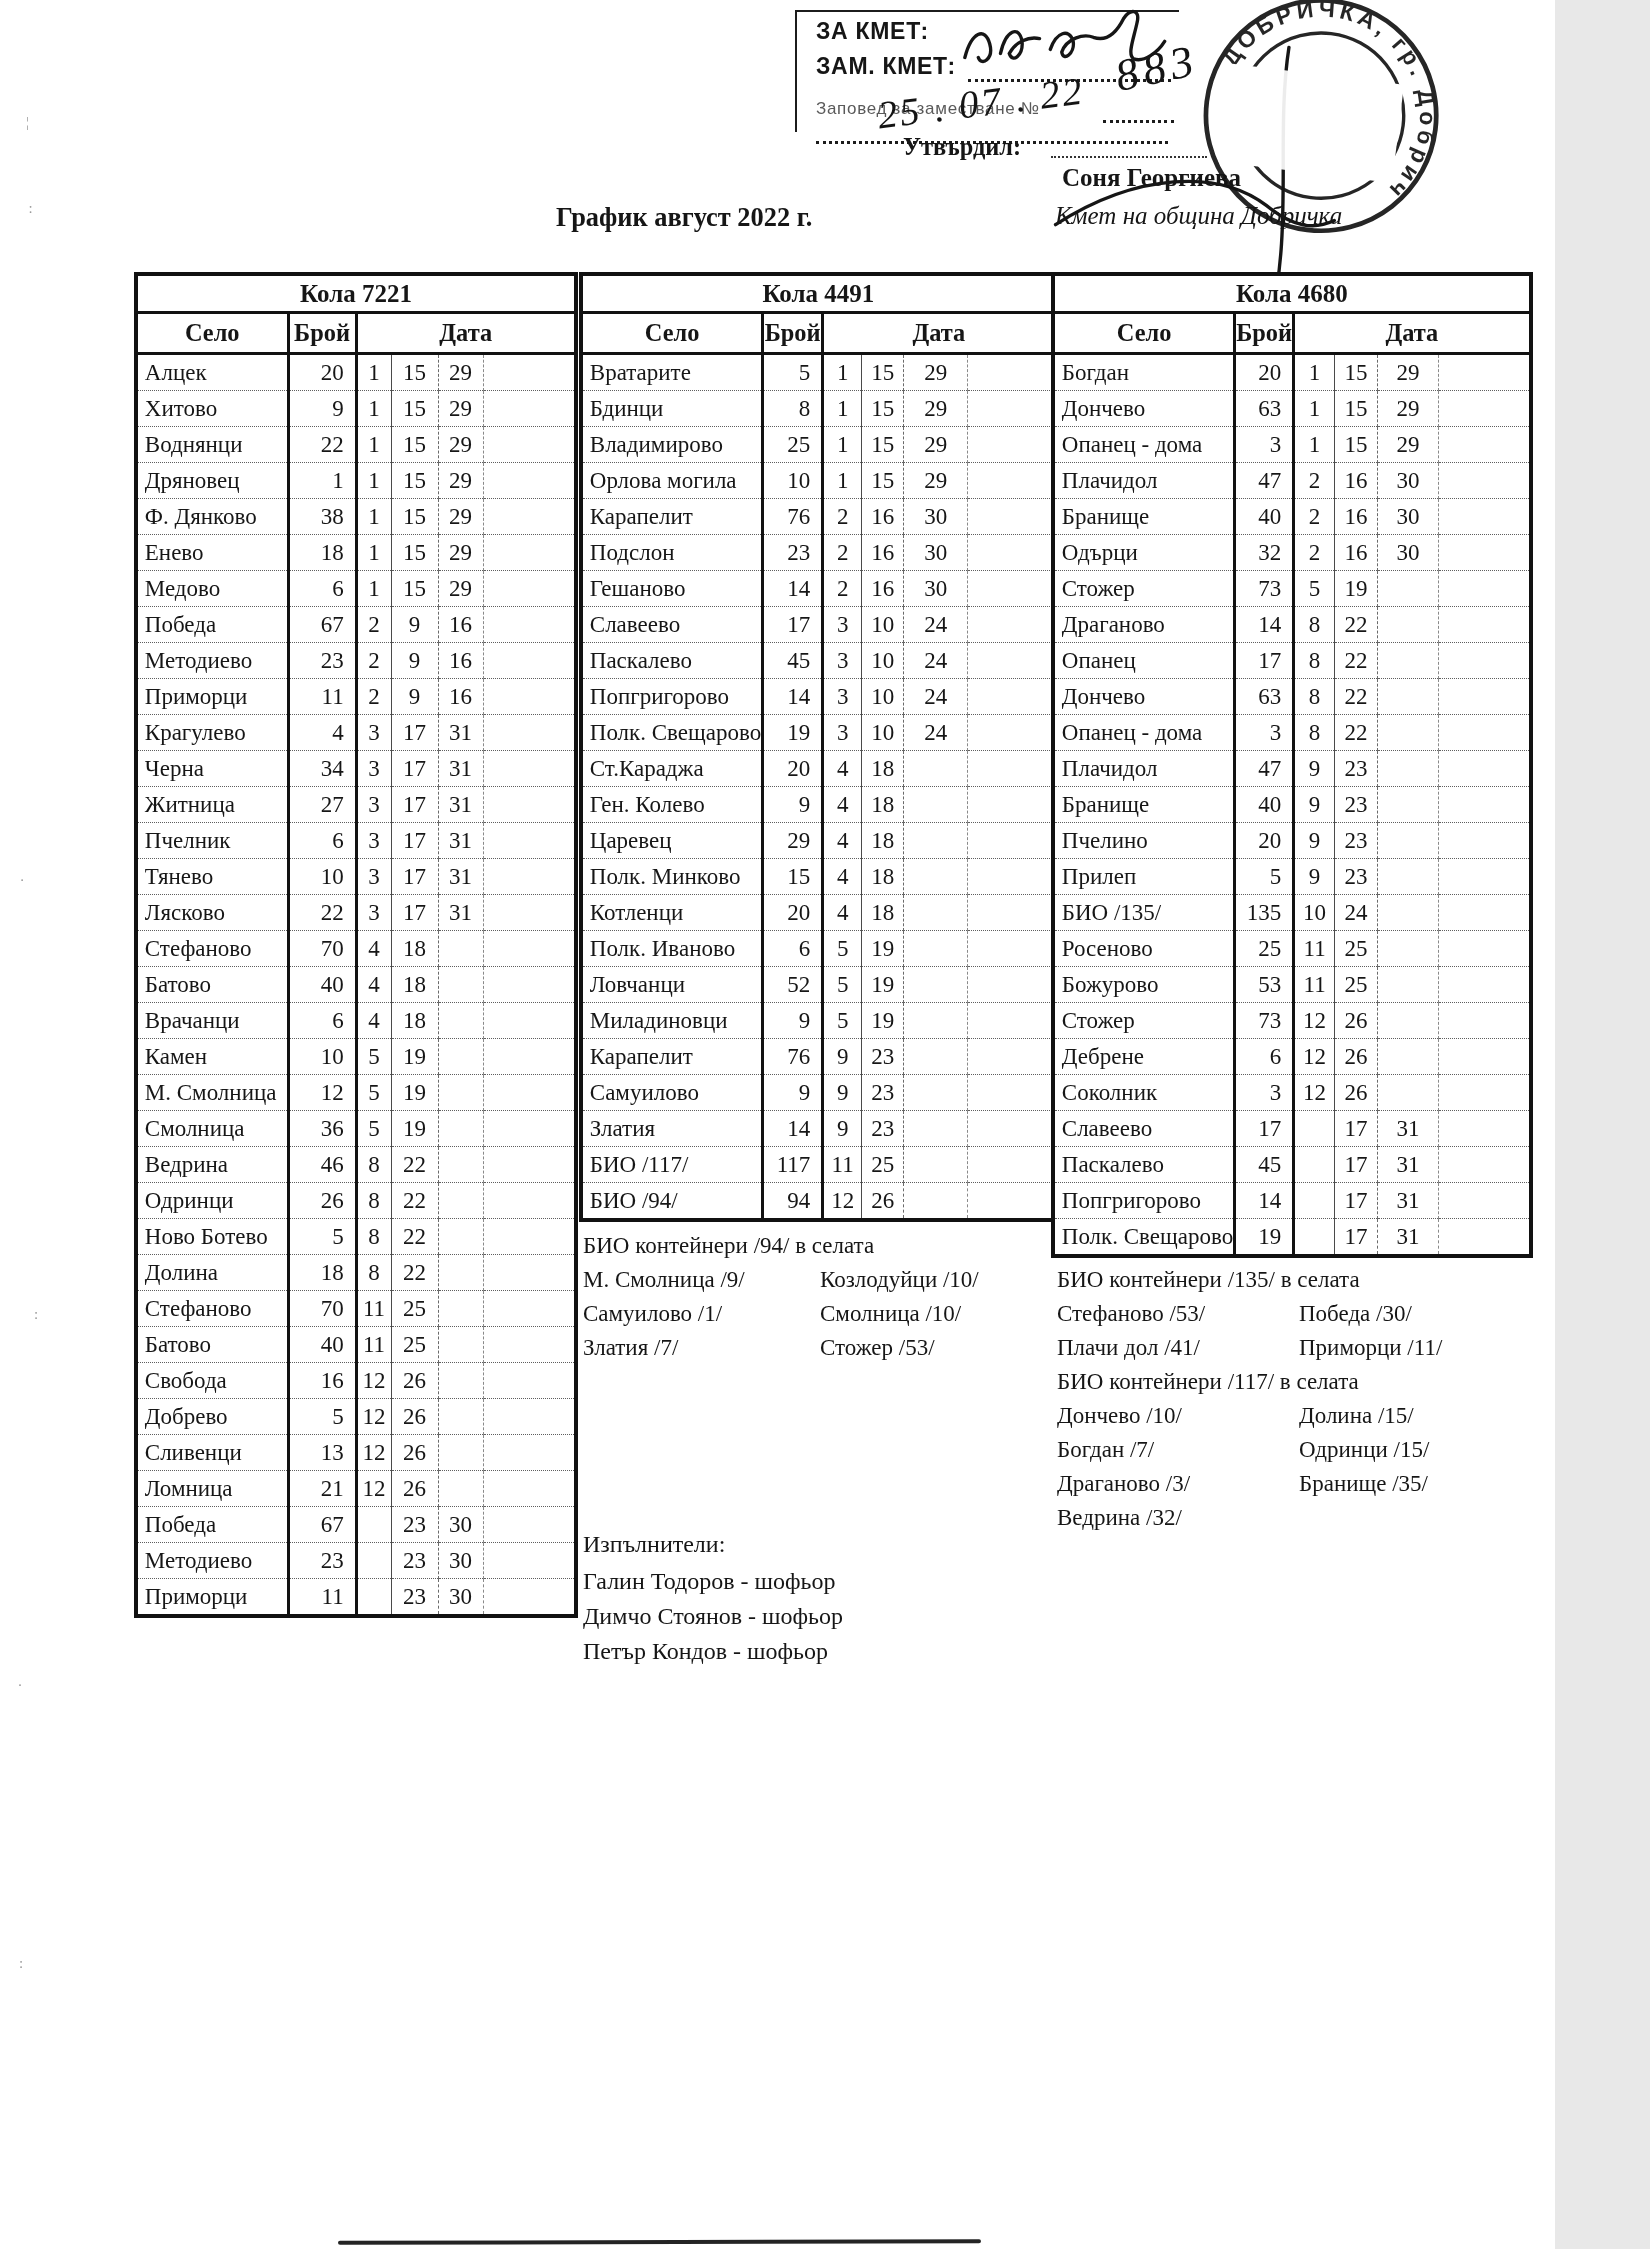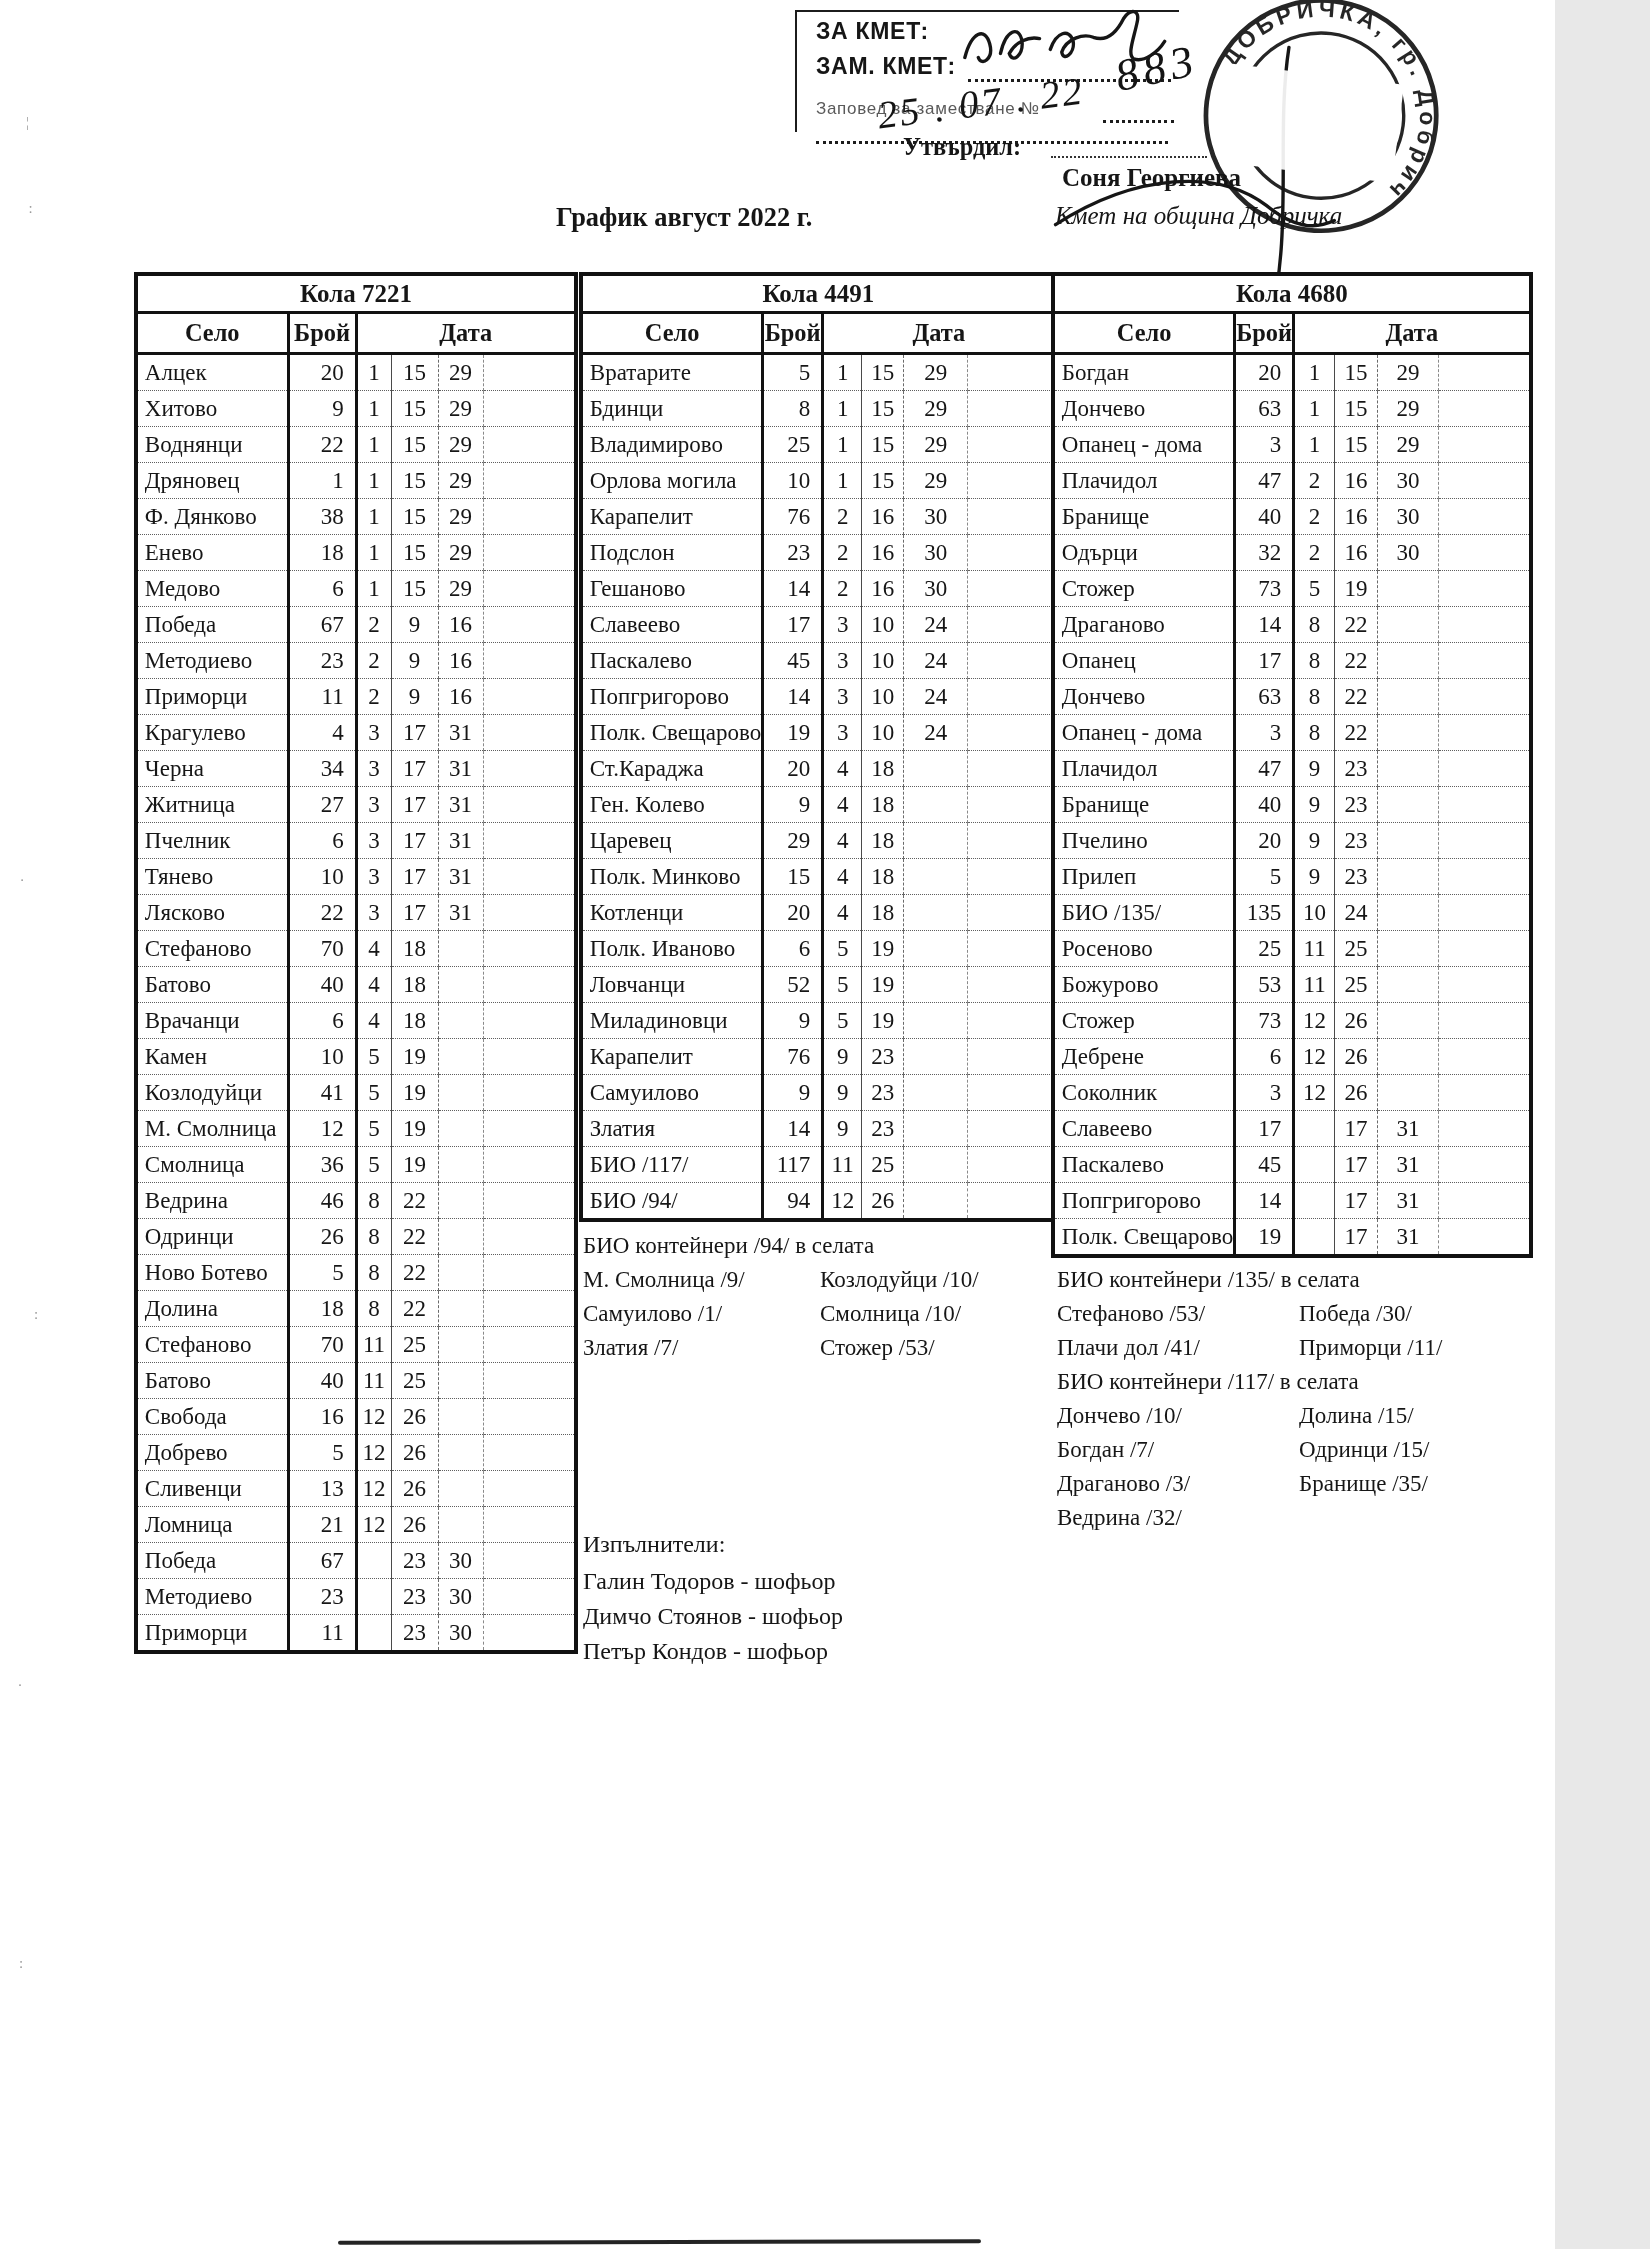--- a/index.html
+++ b/index.html
@@ -279,28 +279,20 @@
         </tr>
         <tr class="data-row">
           <td class="village vsep">Камен</td>
           <td class="count vsep">10</td>
           <td class="d0">5</td>
           <td class="d1">19</td>
           <td class="d2"></td>
           <td class="d3"></td>
         </tr>
         <tr class="data-row">
-          <td class="village vsep">Козлодуйци</td>
-          <td class="count vsep">41</td>
-          <td class="d0">5</td>
-          <td class="d1">19</td>
-          <td class="d2"></td>
-          <td class="d3"></td>
-        </tr>
-        <tr class="data-row">
           <td class="village vsep">М. Смолница</td>
           <td class="count vsep">12</td>
           <td class="d0">5</td>
           <td class="d1">19</td>
           <td class="d2"></td>
           <td class="d3"></td>
         </tr>
         <tr class="data-row">
           <td class="village vsep">Смолница</td>
           <td class="count vsep">36</td>

